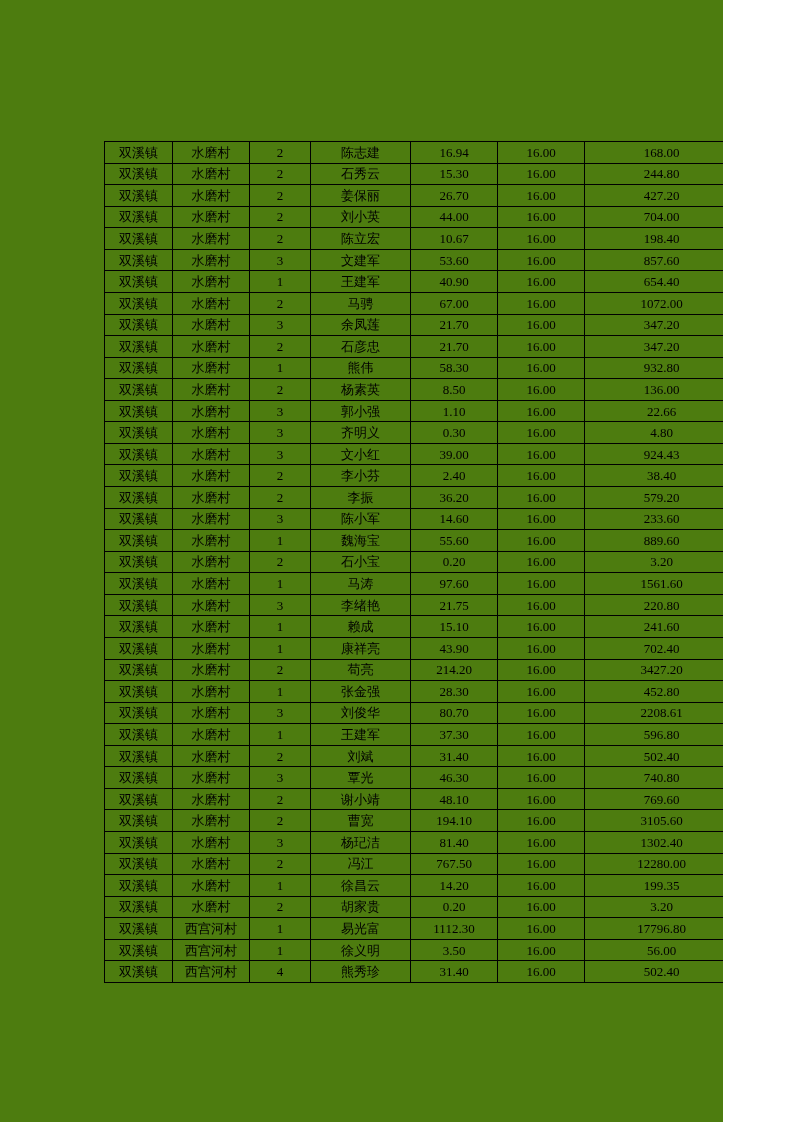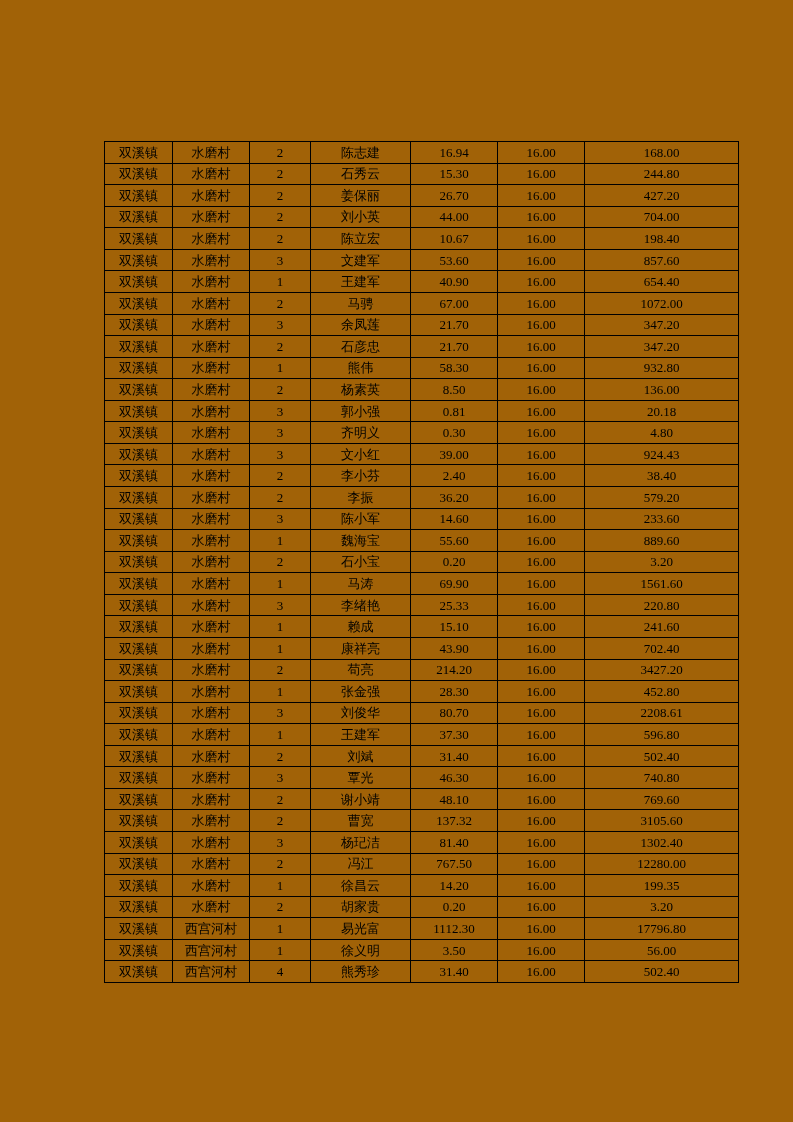--- a/index.html
+++ b/index.html
@@ -2,23 +2,23 @@
 <html><head>
 <meta charset="utf-8">
 <style>
   html, body {
     margin: 0;
     padding: 0;
     background: #ffffff;
   }
   .page {
     position: relative;
-    width: 793px;
+    width: 723px;
     height: 1122px;
-    background: #a16207;
+    background: #4d7c0f;
     overflow: hidden;
     font-family: "Liberation Serif", "DejaVu Serif", serif;
     color: #000000;
   }
   table.doc-table {
     position: absolute;
     left: 104px;
     top: 141px;
     width: 634px;
     height: 842px;
@@ -164,23 +164,23 @@
     <td>杨素英</td>
     <td>8.50</td>
     <td>16.00</td>
     <td>136.00</td>
   </tr>
         <tr>
     <td>双溪镇</td>
     <td>水磨村</td>
     <td>3</td>
     <td>郭小强</td>
-    <td>0.81</td>
-    <td>16.00</td>
-    <td>20.18</td>
+    <td>1.10</td>
+    <td>16.00</td>
+    <td>22.66</td>
   </tr>
         <tr>
     <td>双溪镇</td>
     <td>水磨村</td>
     <td>3</td>
     <td>齐明义</td>
     <td>0.30</td>
     <td>16.00</td>
     <td>4.80</td>
   </tr>
@@ -236,30 +236,30 @@
     <td>石小宝</td>
     <td>0.20</td>
     <td>16.00</td>
     <td>3.20</td>
   </tr>
         <tr>
     <td>双溪镇</td>
     <td>水磨村</td>
     <td>1</td>
     <td>马涛</td>
-    <td>69.90</td>
+    <td>97.60</td>
     <td>16.00</td>
     <td>1561.60</td>
   </tr>
         <tr>
     <td>双溪镇</td>
     <td>水磨村</td>
     <td>3</td>
     <td>李绪艳</td>
-    <td>25.33</td>
+    <td>21.75</td>
     <td>16.00</td>
     <td>220.80</td>
   </tr>
         <tr>
     <td>双溪镇</td>
     <td>水磨村</td>
     <td>1</td>
     <td>赖成</td>
     <td>15.10</td>
     <td>16.00</td>
@@ -335,21 +335,21 @@
     <td>谢小靖</td>
     <td>48.10</td>
     <td>16.00</td>
     <td>769.60</td>
   </tr>
         <tr>
     <td>双溪镇</td>
     <td>水磨村</td>
     <td>2</td>
     <td>曹宽</td>
-    <td>137.32</td>
+    <td>194.10</td>
     <td>16.00</td>
     <td>3105.60</td>
   </tr>
         <tr>
     <td>双溪镇</td>
     <td>水磨村</td>
     <td>3</td>
     <td>杨玘洁</td>
     <td>81.40</td>
     <td>16.00</td>

